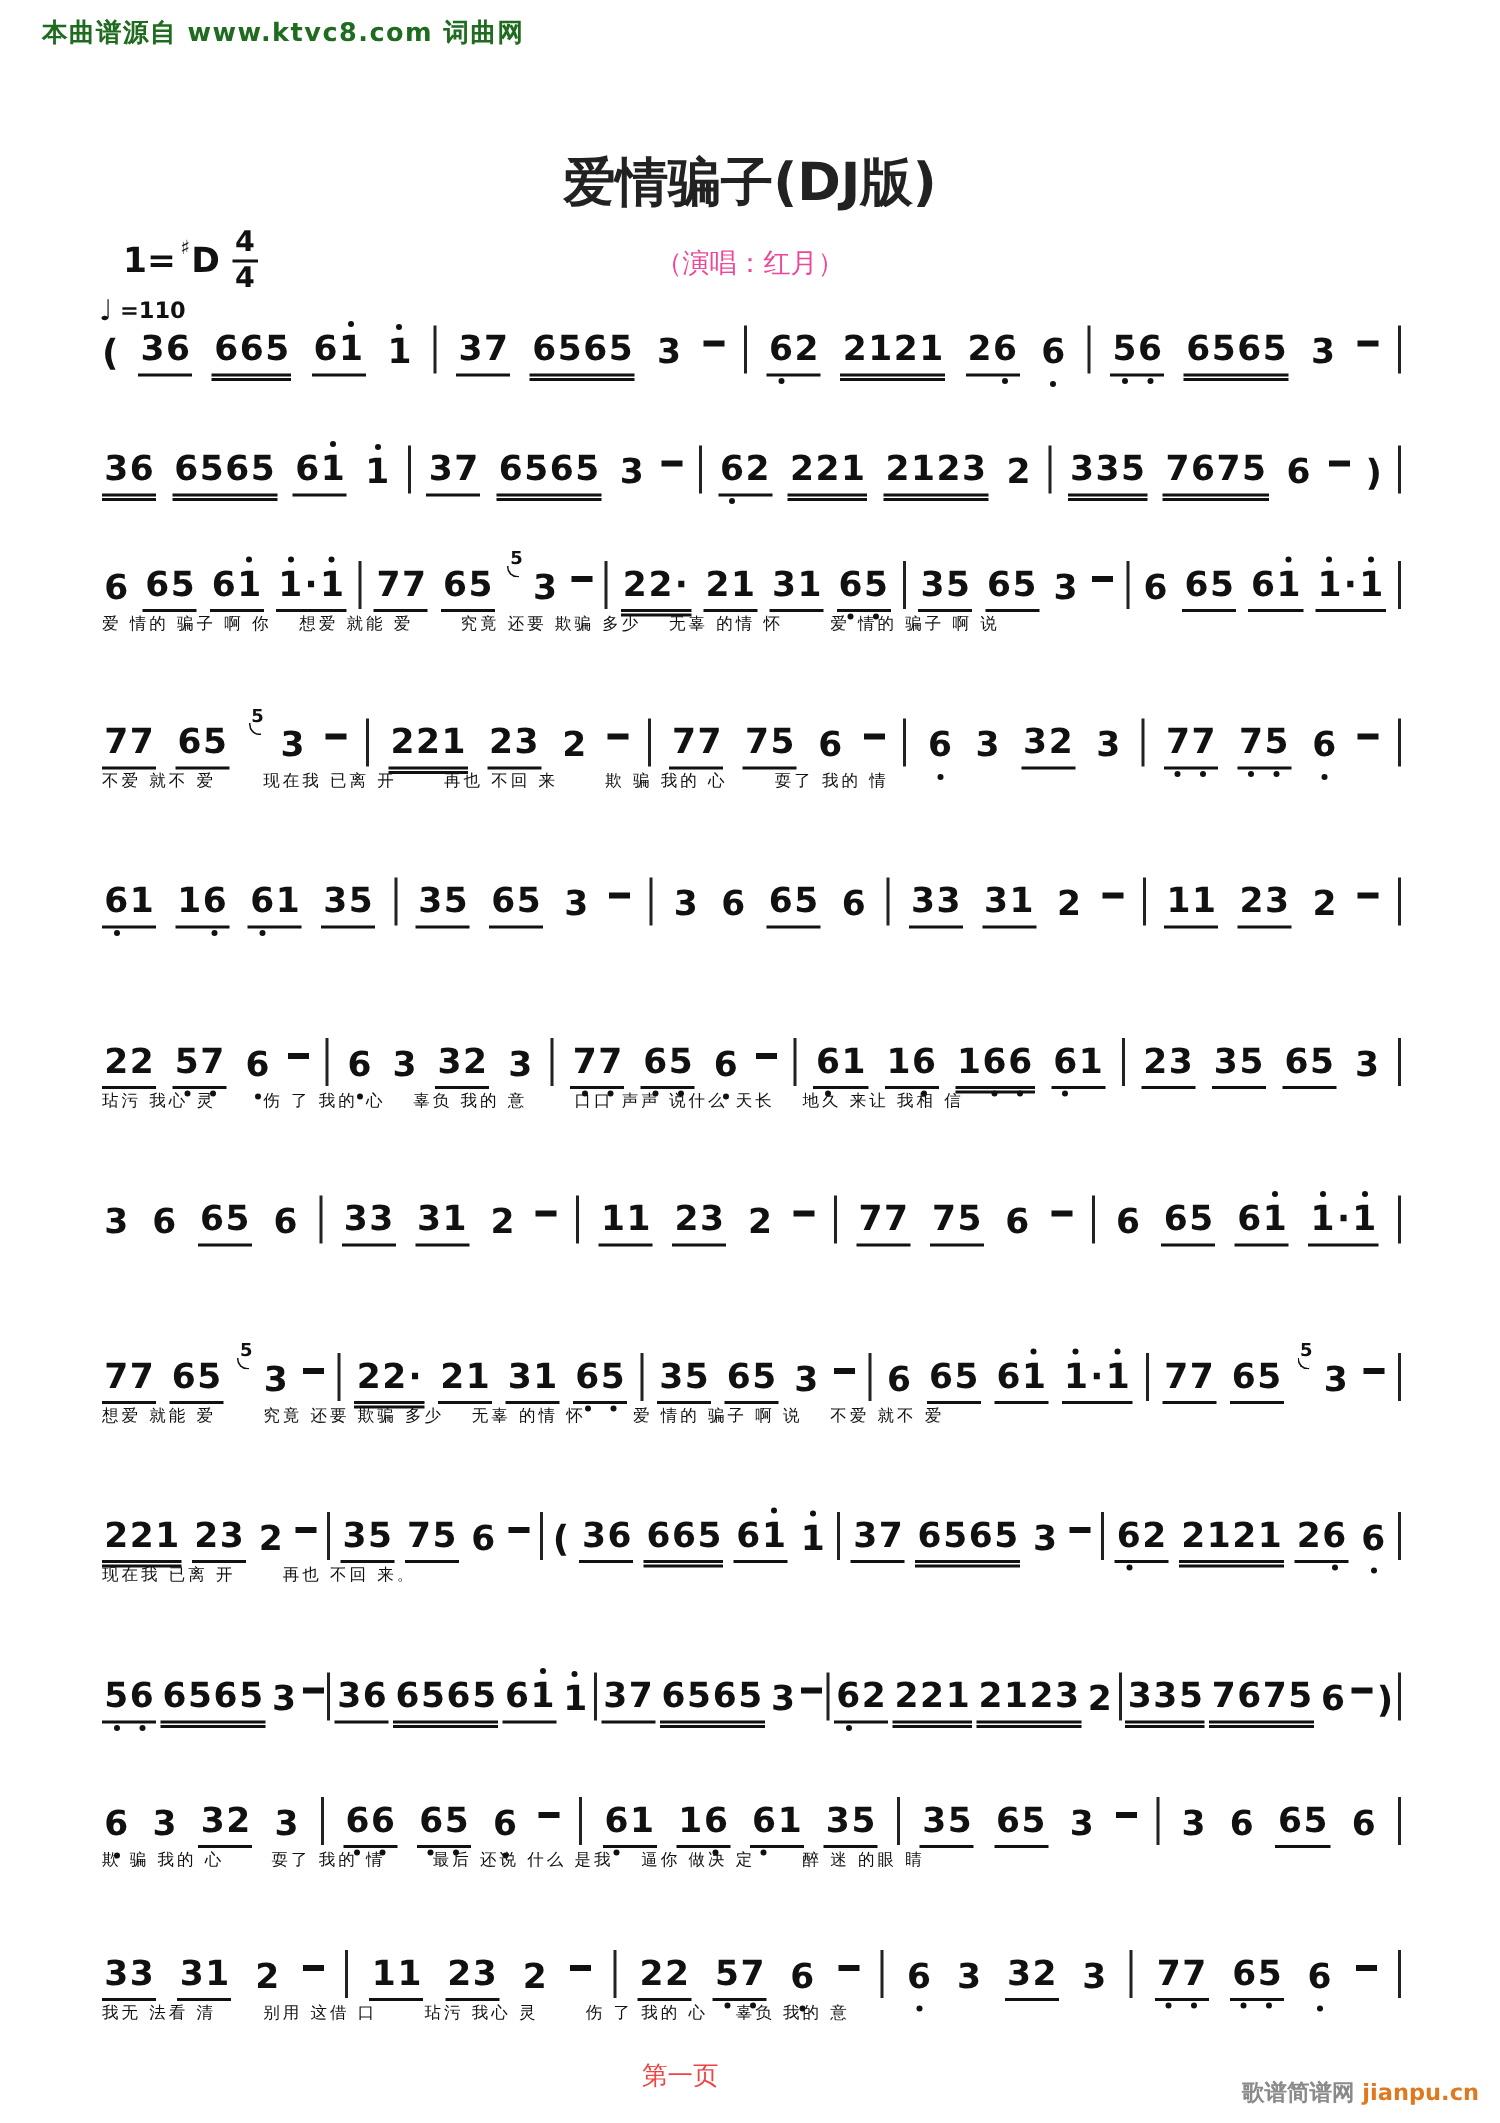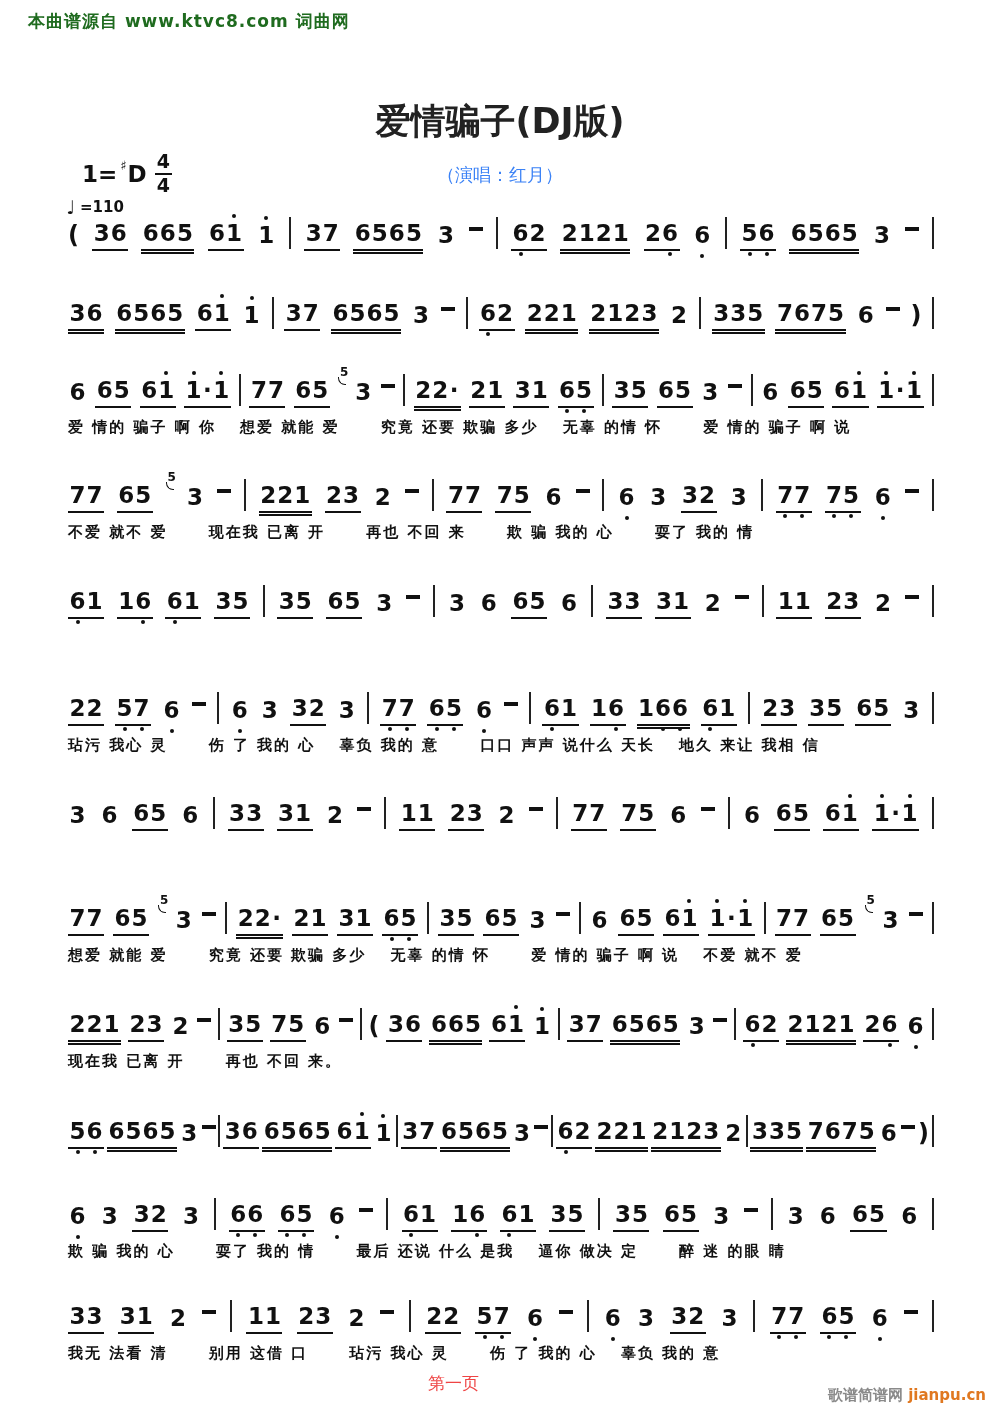--- a/index.html
+++ b/index.html
@@ -1,21 +1,21 @@
 <!DOCTYPE html>
 <html><head>
 <meta charset="utf-8">
 <style>
   html,body{margin:0;padding:0;background:#fff;}
   #page{position:relative;width:1000px;height:1415px;background:#ffffff;overflow:hidden;
         font-family:"DejaVu Sans","Liberation Sans",sans-serif;color:#111;}
   
   .wm-top{position:absolute;left:28px;top:10px;font-size:17px;font-weight:bold;color:#1f6b1f;letter-spacing:1px;}
   .title{position:absolute;left:0;top:98px;width:100%;text-align:center;font-size:35px;font-weight:bold;color:#222;}
-  .subtitle{position:absolute;left:0;top:163px;width:100%;text-align:center;font-size:18px;color:#3b82f6;}
+  .subtitle{position:absolute;left:0;top:163px;width:100%;text-align:center;font-size:18px;color:#ec4899;}
   .credits{position:absolute;right:72px;top:132px;text-align:right;font-size:15px;line-height:25px;color:#333;}
   .keysig{position:absolute;left:82px;top:152px;font-size:23px;font-weight:bold;display:flex;align-items:center;}
   .keysig .sharp{font-size:13px;position:relative;top:-8px;margin:0 1px 0 3px;}
   .meter{display:inline-flex;flex-direction:column;margin-left:8px;font-size:19px;line-height:1.05;text-align:center;}
   .meter .mt{border-bottom:2px solid #111;padding:0 2px 1px;}
   .meter .mb{padding:1px 2px 0;}
   .tempo{position:absolute;left:66px;top:196px;font-size:15px;font-weight:bold;display:flex;align-items:center;gap:5px;}
   .tempo .qnote{font-size:19px;}
   
   .score-line{position:absolute;left:68px;width:866px;}
@@ -28,21 +28,21 @@
   .ch{position:relative;display:inline-block;padding:0 0.5px;}
   .dot-a{position:absolute;top:-8px;left:50%;transform:translateX(-50%);width:4px;height:4px;border-radius:50%;background:#111;}
   .dot-b{position:absolute;bottom:-11px;left:50%;transform:translateX(-50%);width:4px;height:4px;border-radius:50%;background:#111;}
   .aug{padding:0 1px;}
   .barline{width:2px;height:32px;background:#222;align-self:center;margin-bottom:0;}
   .dashmark{width:14px;height:3.5px;background:#111;align-self:center;margin-bottom:8px;}
   .paren{font-size:24px;font-weight:bold;padding-bottom:4px;}
   .grace{position:relative;font-size:12px;align-self:flex-start;top:-6px;margin:0 -3px 0 2px;font-weight:bold;}
   .grace::after{content:"";position:absolute;left:-2px;bottom:-7px;width:7px;height:7px;
                 border-left:1.5px solid #111;border-bottom:1.5px solid #111;border-radius:0 0 0 7px;}
-  .lyrics-row{margin-top:10px;font-size:15px;letter-spacing:2px;white-space:pre;color:#111;font-weight:bold;}
+  .lyrics-row{font-size:11px;letter-spacing:2px;white-space:pre;color:#111;}
   
   .footer-page{position:absolute;left:428px;top:1372px;font-size:17px;color:#ef4444;}
   .wm-bottom{position:absolute;right:14px;top:1386px;font-size:15px;font-weight:bold;}
   .wm-bottom .site{color:#8a8a8a;text-align:right;}
   .wm-bottom .domain{color:#e07820;}
 </style>
 </head>
 <body>
 
 <div id="page">

